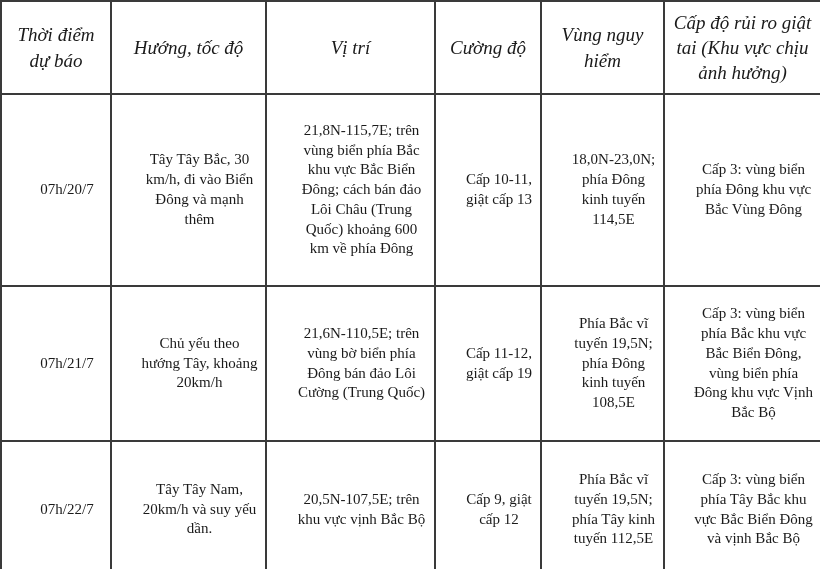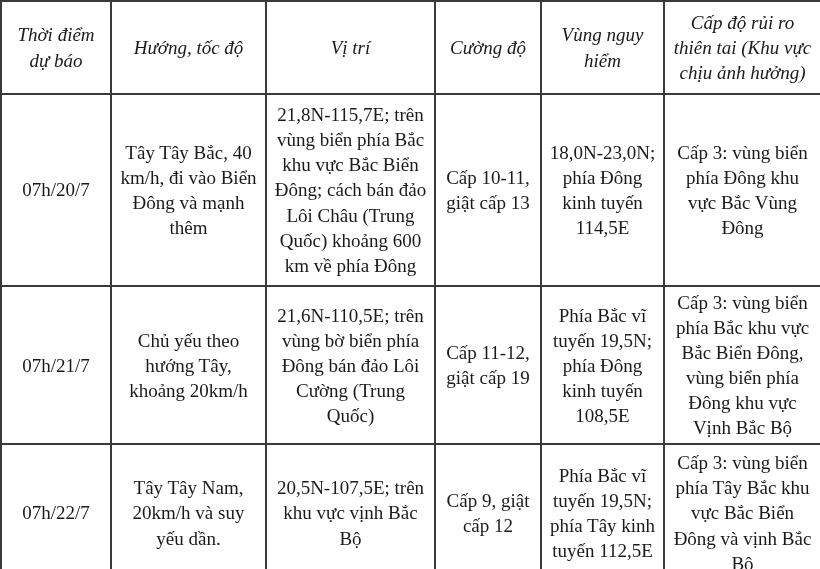--- a/index.html
+++ b/index.html
@@ -29,21 +29,22 @@
   }
   #forecast-table thead th {
     font-style: italic;
     font-weight: normal;
     font-size: 19px;
     height: 85px;
   }
   #forecast-table tbody td {
     font-style: normal;
     font-weight: normal;
-    font-size: 19px;
+    font-size: 15px;
+    padding-left: 28px;
   }
   .col-time   { width: 110px; }
   .col-dir    { width: 155px; }
   .col-pos    { width: 169px; }
   .col-int    { width: 106px; }
   .col-danger { width: 123px; }
   .col-risk   { width: 157px; }
   td.cell-risk { font-size: 18.5px; }
   td.cell-pos { font-size: 18.5px; }
   td.cell-danger { font-size: 18.5px; }
@@ -64,27 +65,27 @@
     <col class="col-danger">
     <col class="col-risk">
   </colgroup>
   <thead>
     <tr>
       <th>Thời điểm dự báo</th>
       <th>Hướng, tốc độ</th>
       <th>Vị trí</th>
       <th>Cường độ</th>
       <th>Vùng nguy hiểm</th>
-      <th>Cấp độ rủi ro thiên tai (Khu vực chịu ảnh hưởng)</th>
+      <th>Cấp độ rủi ro giật tai (Khu vực chịu ảnh hưởng)</th>
     </tr>
   </thead>
   <tbody>
     <tr class="row-1">
       <td class="cell-time">07h/20/7</td>
-      <td class="cell-dir">Tây Tây Bắc, 40 km/h, đi vào Biển Đông và mạnh thêm</td>
+      <td class="cell-dir">Tây Tây Bắc, 30 km/h, đi vào Biển Đông và mạnh thêm</td>
       <td class="cell-pos">21,8N-115,7E; trên vùng biển phía Bắc khu vực Bắc Biển Đông; cách bán đảo Lôi Châu (Trung Quốc) khoảng 600 km về phía Đông</td>
       <td class="cell-int">Cấp 10-11, giật cấp 13</td>
       <td class="cell-danger">18,0N-23,0N; phía Đông kinh tuyến 114,5E</td>
       <td class="cell-risk"><span class="risk-level">Cấp 3:</span><span> vùng biển phía Đông khu vực Bắc Vùng Đông</span></td>
     </tr>
     <tr class="row-2">
       <td class="cell-time">07h/21/7</td>
       <td class="cell-dir">Chủ yếu theo hướng Tây, khoảng 20km/h</td>
       <td class="cell-pos">21,6N-110,5E; trên vùng bờ biển phía Đông bán đảo Lôi Cường (Trung Quốc)</td>
       <td class="cell-int">Cấp 11-12, giật cấp 19</td>

